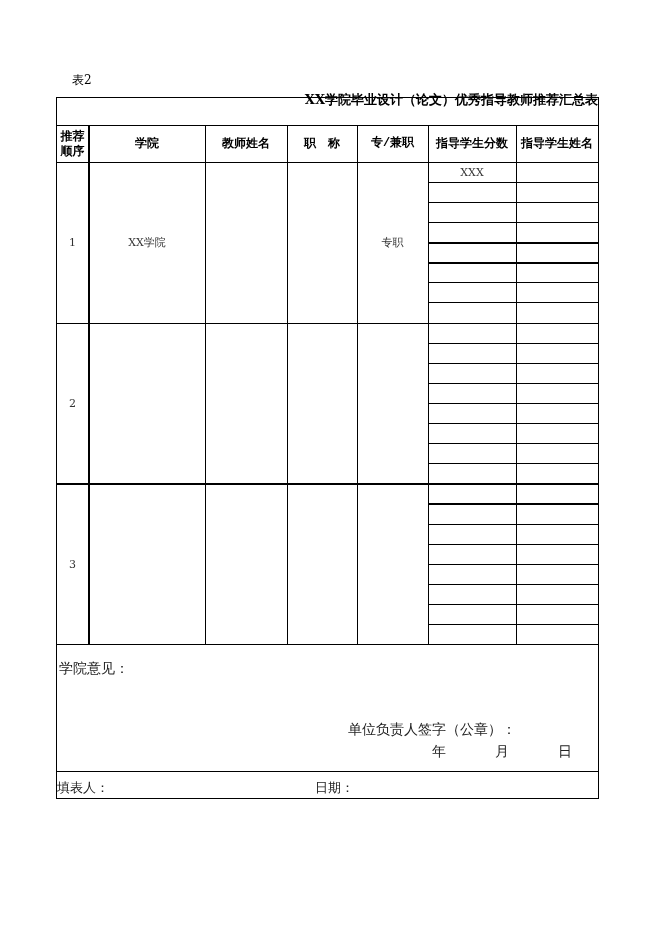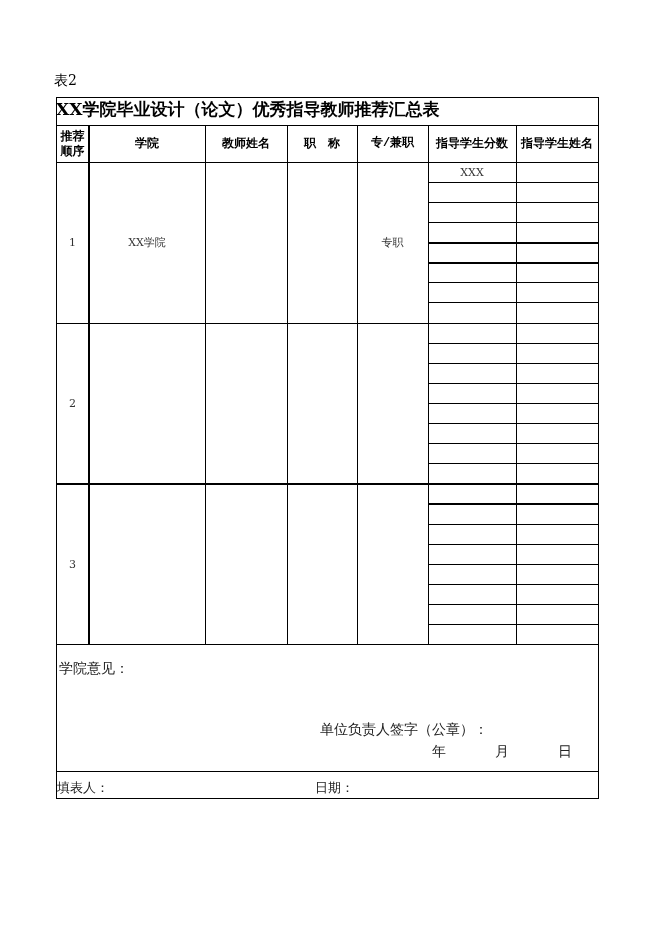--- a/index.html
+++ b/index.html
@@ -1,23 +1,23 @@
 <!DOCTYPE html>
 <html><head>
 <meta charset="utf-8">
 <style>
   html,body{margin:0;padding:0;background:#fff;}
   body{width:662px;height:936px;position:relative;overflow:hidden;font-family:"DejaVu Serif","Liberation Serif",serif;color:#000;}
   .abs{position:absolute;}
-  .label-top{left:54px;top:72px;font-size:14px;}
+  .label-top{left:72px;top:72px;font-size:12px;}
   .hline{position:absolute;background:#000;height:1px;}
   .vline{position:absolute;background:#000;width:1px;}
   .thick-h{height:2px;}
   .thick-v{width:2px;}
-  .title{position:absolute;left:56px;width:542px;top:96px;height:26px;line-height:26px;text-align:left;font-size:17px;font-weight:bold;}
+  .title{position:absolute;left:56px;width:542px;top:87px;height:26px;line-height:26px;text-align:right;font-size:13px;font-weight:bold;}
   .hdr{position:absolute;top:125px;height:37px;display:flex;align-items:center;justify-content:center;text-align:center;font-family:"DejaVu Sans","Liberation Sans",sans-serif;font-weight:bold;font-size:12px;line-height:15px;}
   .cell{position:absolute;display:flex;align-items:center;justify-content:center;font-size:11px;color:#333;}
   .footer-text{position:absolute;font-size:14px;color:#222;}
   .small-text{position:absolute;font-size:13px;color:#222;}
 </style>
 </head>
 <body>
 
 <div class="abs label-top">表2</div>
 
@@ -84,21 +84,21 @@
   <div class="cell" style="left:205px;top:162px;width:82px;height:161px;"></div>
   <div class="cell" style="left:287px;top:162px;width:70px;height:161px;"></div>
   <div class="cell" style="left:357px;top:162px;width:71px;height:161px;">专职</div>
   <div class="cell" style="left:428px;top:162px;width:88px;height:20px;">XXX</div>
 
   <div class="cell" style="left:56px;top:323px;width:33px;height:160px;">2</div>
 
   <div class="cell" style="left:56px;top:484px;width:33px;height:160px;">3</div>
 
   <div class="footer-text" style="left:59px;top:660px;">学院意见：</div>
-  <div class="footer-text" style="left:320px;top:721px;">单位负责人签字（公章）：</div>
+  <div class="footer-text" style="left:348px;top:721px;">单位负责人签字（公章）：</div>
   <div class="footer-text" style="left:432px;top:743px;">年</div>
   <div class="footer-text" style="left:495px;top:743px;">月</div>
   <div class="footer-text" style="left:558px;top:743px;">日</div>
 
   <div class="hline" style="left:56px;top:771px;width:543px;"></div>
   <div class="small-text" style="left:57px;top:779px;">填表人：</div>
   <div class="small-text" style="left:315px;top:779px;">日期：</div>
 </div>
 
 </body></html>

